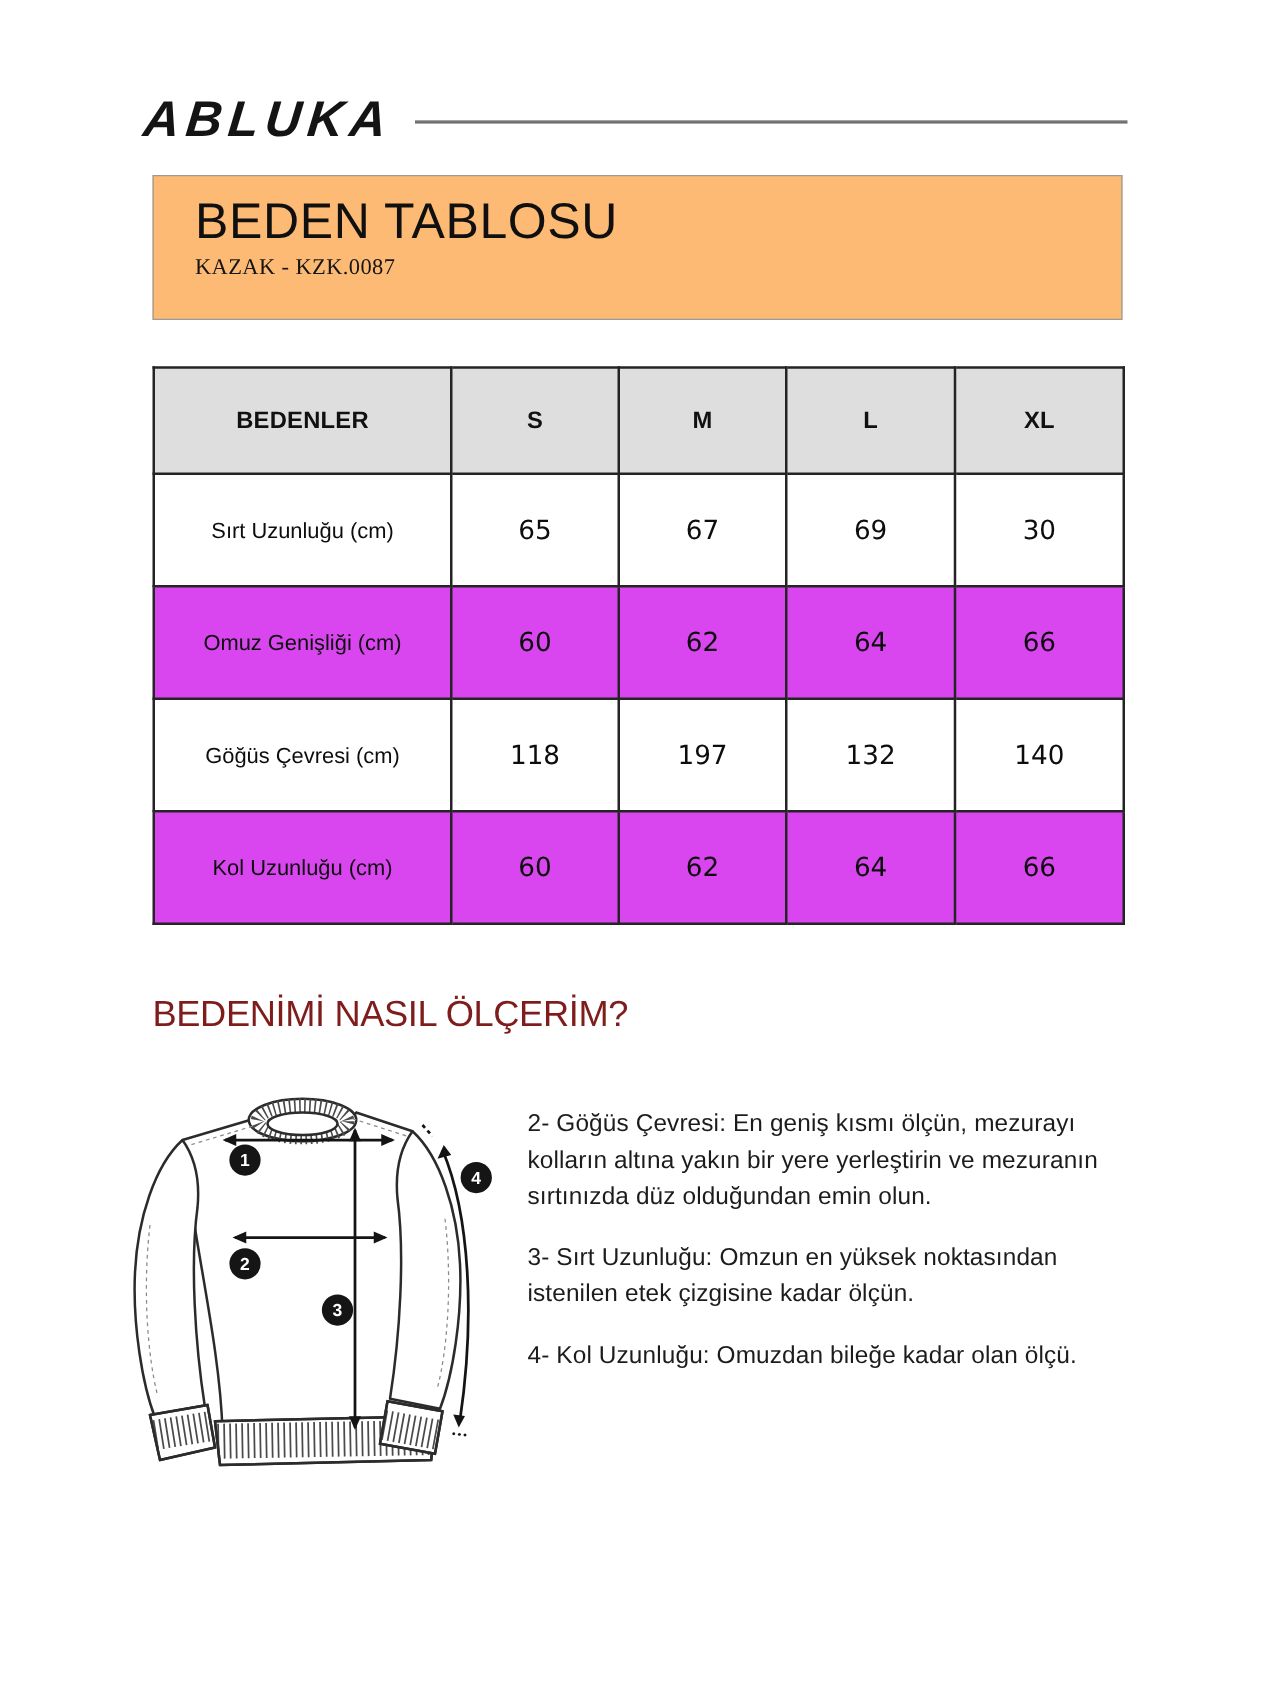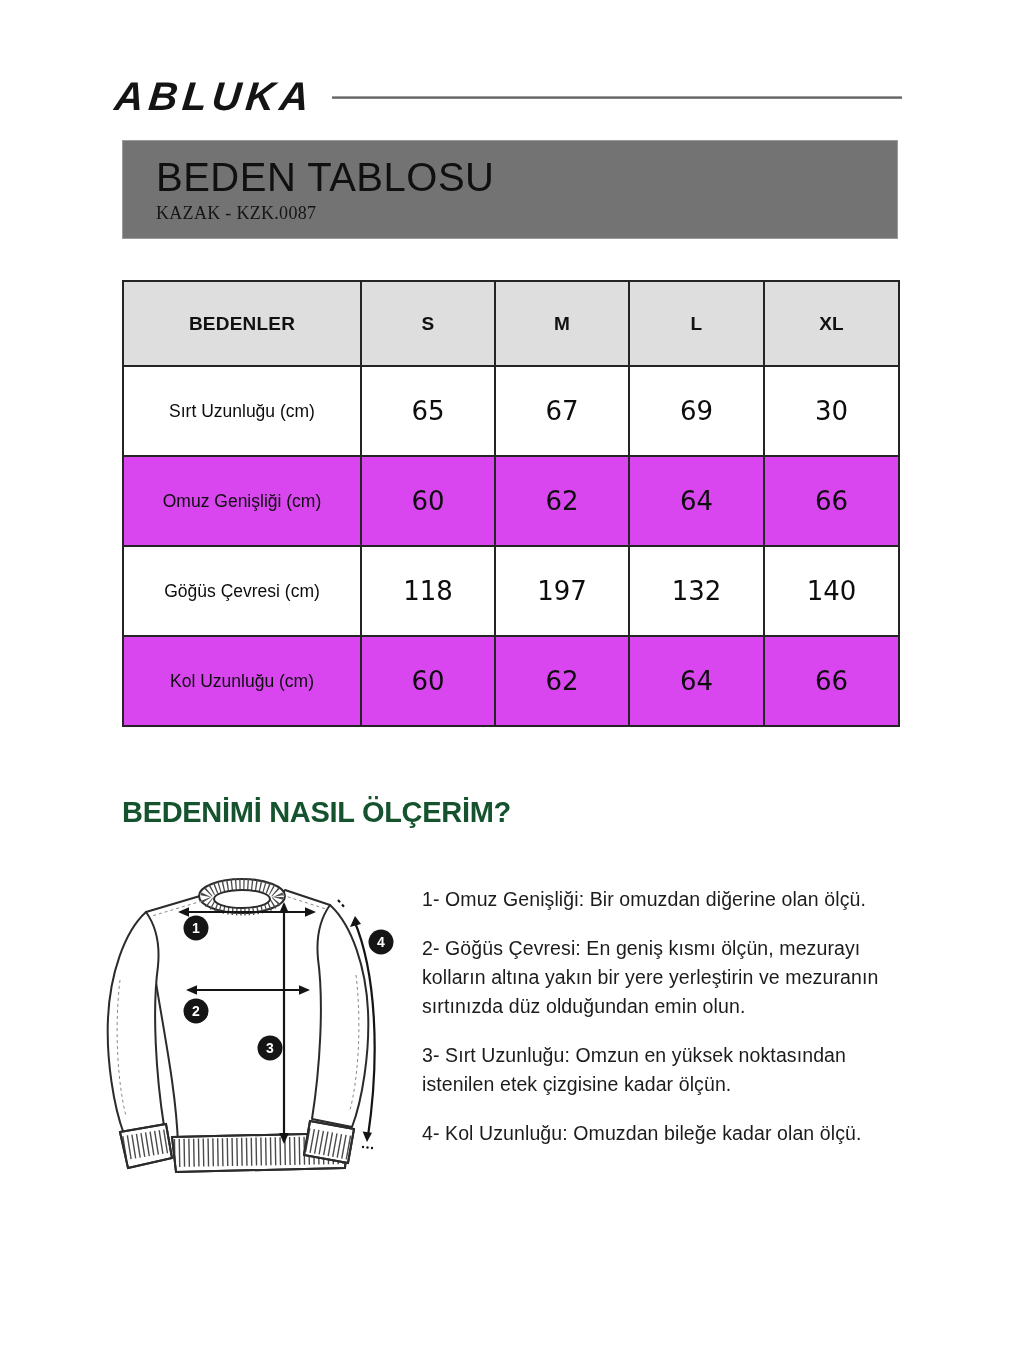--- a/index.html
+++ b/index.html
@@ -12,37 +12,37 @@
   .logo-row { position:absolute; left:115px; right:118px; top:74px; height:44px;
     display:flex; align-items:center; }
   .brand-logo {
     font-family:"Liberation Sans", sans-serif; font-weight:800; font-style:italic;
     font-size:40px; letter-spacing:5px; color:#141414; transform:skewX(-6deg);
     white-space:nowrap; line-height:1;
   }
   .brand-rule { flex:1; height:3px; margin-left:18px; margin-top:2px;
     background:linear-gradient(to bottom,#b9b9b9 0%,#5d5d5d 55%,#9a9a9a 100%); }
   
-  .title-box { position:absolute; left:122px; top:140px; width:776px; height:99px;
-    border:1px solid #9b9b9b; background:#737373; padding:13px 0 0 33px; }
+  .title-box { position:absolute; left:122px; top:140px; width:776px; height:116px;
+    border:1px solid #9b9b9b; background:#fdba74; padding:13px 0 0 33px; }
   .page-title { font-size:40px; font-weight:400; letter-spacing:0.5px; color:#101010; line-height:46px; }
   .product-code { font-size:18px; font-weight:500; letter-spacing:0.3px; color:#151515; margin-top:3px;font-family:Liberation Serif, serif; }
   
-  table.size-table { position:absolute; left:122px; top:280px; width:776px;
+  table.size-table { position:absolute; left:122px; top:293px; width:776px;
     border-collapse:collapse; table-layout:fixed; }
   .size-table th, .size-table td { border:2px solid #242424; text-align:center; vertical-align:middle; }
   .size-table th { height:85px; background:#dedede; font-size:19px; font-weight:700; letter-spacing:0.2px; }
   .size-table td { height:90px; }
   .size-table td.row-label { font-size:17.5px; font-weight:400; color:#0d0d0d; }
-  .size-table td.val { font-family:"DejaVu Sans", sans-serif; font-size:26px; color:#0d0d0d; }
+  .size-table td.val { font-family:"DejaVu Sans", sans-serif; font-size:21px; color:#0d0d0d; }
   .size-table tr.alt td { background:#d946ef; }
   .size-table tr.plain td { background:#ffffff; }
   
-  .measure-heading { position:absolute; left:122px; top:796px; font-size:29px; font-weight:700;
-    letter-spacing:-0.3px; color:#14532d; }
+  .measure-heading { position:absolute; left:122px; top:796px; font-size:29px; font-weight:400;
+    letter-spacing:-0.3px; color:#7f1d1d; }
   .diagram-wrap { position:absolute; left:100px; top:860px; width:320px; height:336px; }
   .instructions { position:absolute; left:422px; top:885px; width:500px; }
   .instructions p { font-size:19.5px; line-height:29px; color:#1c1c1c; margin:0 0 20px 0; letter-spacing:0.1px; }
   
   .ln { fill:#ffffff; stroke:#2b2b2b; stroke-width:2; stroke-linejoin:round; }
   .rib { fill:none; stroke:#4a4a4a; }
   .arrow { stroke:#141414; stroke-width:2.2; fill:none; }
   .ah { fill:#141414; stroke:none; }
   .seam { stroke:#8a8a8a; stroke-width:1; fill:none; stroke-dasharray:3 3; }
   .badge-c { fill:#151515; }
@@ -183,19 +183,18 @@
         <text class="badge-t" x="170" y="193">3</text>
       </g>
       <g>
         <circle class="badge-c" cx="281" cy="82" r="12.5"></circle>
         <text class="badge-t" x="281" y="87">4</text>
       </g>
     </svg>
   </div>
 
   <div class="instructions">
-    <p>1- Omuz Genişliği: Bir omuzdan diğerine olan ölçü.</p>
     <p>2- Göğüs Çevresi: En geniş kısmı ölçün, mezurayı kolların altına yakın bir yere yerleştirin ve mezuranın sırtınızda düz olduğundan emin olun.</p>
     <p>3- Sırt Uzunluğu: Omzun en yüksek noktasından istenilen etek çizgisine kadar ölçün.</p>
     <p>4- Kol Uzunluğu: Omuzdan bileğe kadar olan ölçü.</p>
   </div>
 
 </div>
 
 </body></html>

